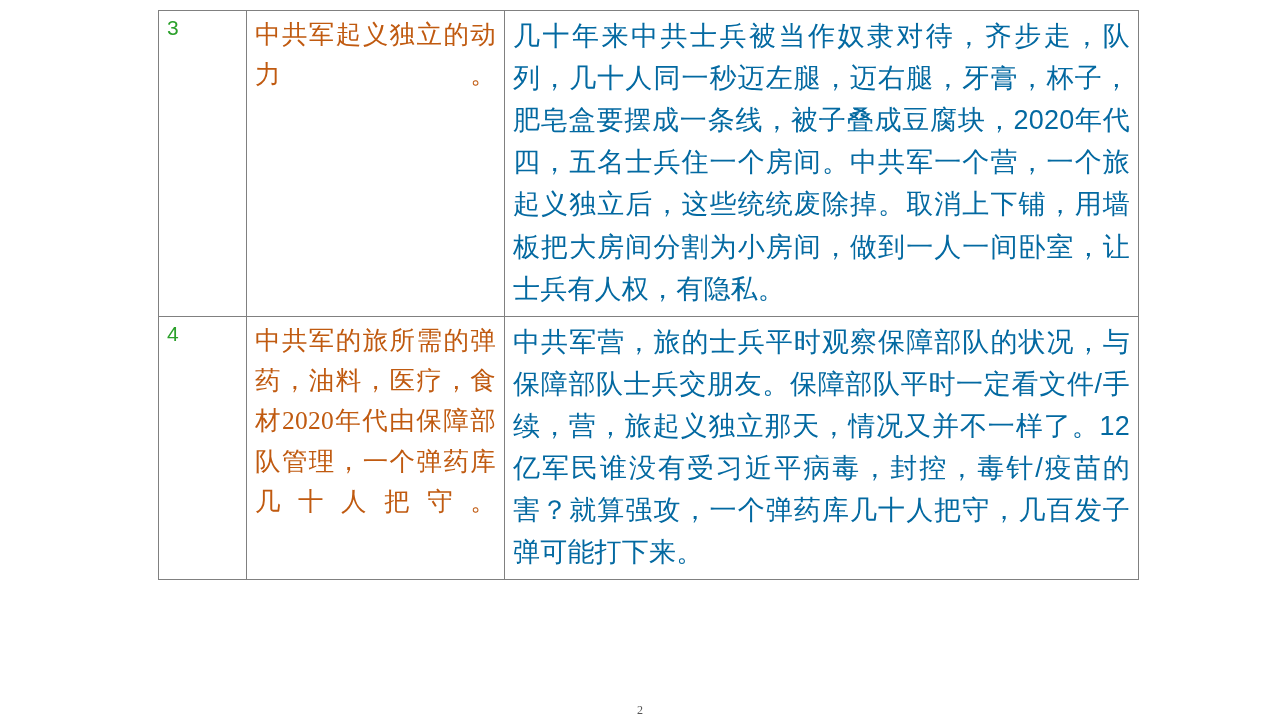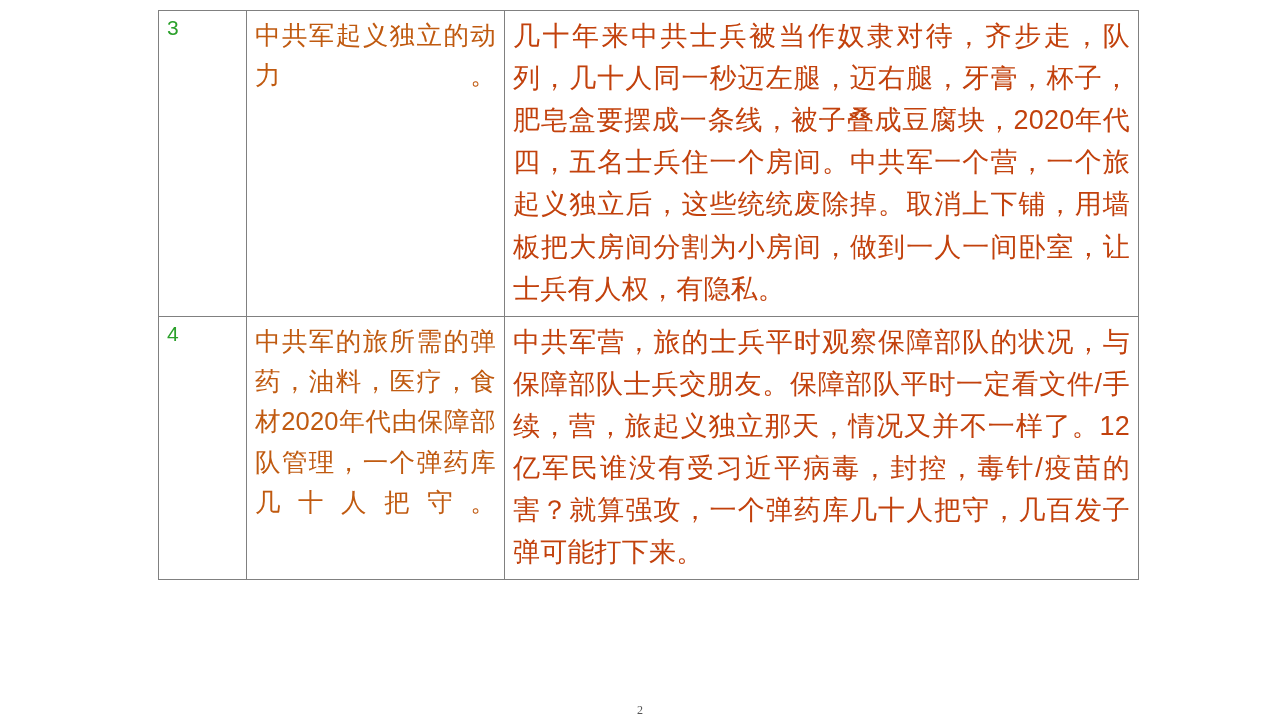--- a/index.html
+++ b/index.html
@@ -42,28 +42,29 @@
     line-height: 1.25;
     font-family: "Liberation Sans", sans-serif;
   }
   .cell-mid {
     color: #c05a10;
     font-size: 25.5px;
     line-height: 1.58;
     letter-spacing: 0.2px;
   }
   .cell-main {
-    color: #c2410c;
+    color: #0369a1;
     font-size: 27px;
     line-height: 1.56;
     letter-spacing: 0.2px;
   }
   .justify-both {
     text-align: justify;
     text-align-last: justify;
+    font-family: Liberation Serif, serif;
   }
   .justify-normal {
     text-align: justify;
   }
   .page-number {
     position: absolute;
     left: 0;
     right: 0;
     bottom: 2px;
     text-align: center;

